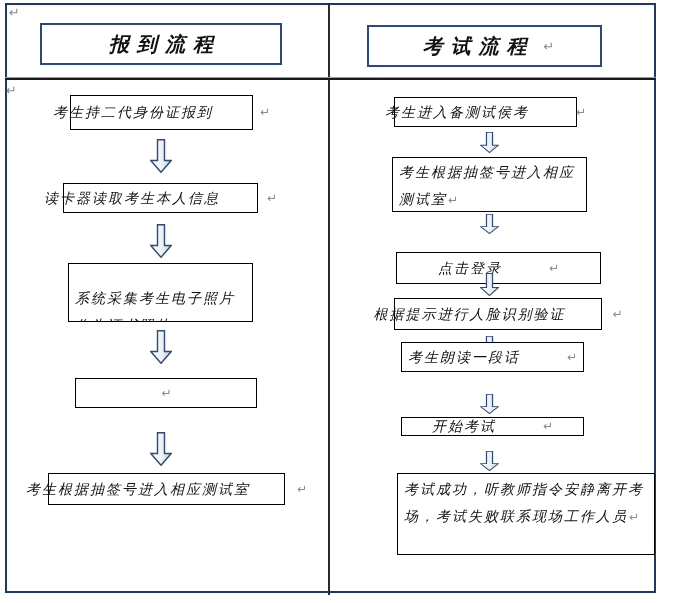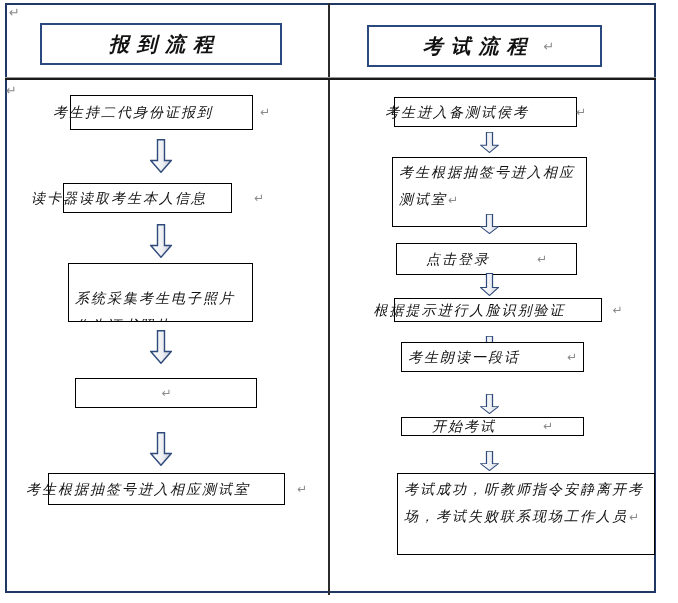--- a/index.html
+++ b/index.html
@@ -108,21 +108,21 @@
 
   <div class="box step center" style="left:70px;top:95px;width:183px;height:35px">
     <span>考生持二代身份证报到</span>
       <span class="cr">↵</span>
   </div>
 
   <svg class="arrow" style="left:150px;top:139px" width="22" height="34" viewBox="0 0 22 34" preserveAspectRatio="none">
     <path d="M7.5 0.7 H14.5 V21.5 H21.2 L11 33.3 L0.8 21.5 H7.5 Z"></path>
   </svg>
 
-  <div class="box step center" style="left:63px;top:183px;width:169px;height:30px">
+  <div class="box step center" style="left:63px;top:183px;width:195px;height:30px">
     <span>读卡器读取考生本人信息</span>
       <span class="cr">↵</span>
   </div>
 
   <svg class="arrow" style="left:150px;top:224px" width="22" height="34" viewBox="0 0 22 34" preserveAspectRatio="none">
     <path d="M7.5 0.7 H14.5 V21.5 H21.2 L11 33.3 L0.8 21.5 H7.5 Z"></path>
   </svg>
 
   <div class="box step ml" style="left:68px;top:263px;width:185px;height:59px;padding-top:21px">
     <span>系统采集考生电子照片作为证书照片</span><span class="cr">↵</span>
@@ -152,38 +152,38 @@
 
   <div class="box step center" style="left:394px;top:97px;width:183px;height:30px">
     <span>考生进入备测试侯考</span>
       <span class="cr">↵</span>
   </div>
 
   <svg class="arrow" style="left:480px;top:132px" width="19" height="21" viewBox="0 0 22 34" preserveAspectRatio="none">
     <path d="M7.5 0.7 H14.5 V21.5 H21.2 L11 33.3 L0.8 21.5 H7.5 Z"></path>
   </svg>
 
-  <div class="box step ml" style="left:392px;top:157px;width:195px;height:70px;padding-top:1px">
+  <div class="box step ml" style="left:392px;top:157px;width:195px;height:55px;padding-top:1px">
     <span>考生根据抽签号进入相应测试室</span><span class="cr">↵</span>
   </div>
 
   <svg class="arrow" style="left:480px;top:214px" width="19" height="20" viewBox="0 0 22 34" preserveAspectRatio="none">
     <path d="M7.5 0.7 H14.5 V21.5 H21.2 L11 33.3 L0.8 21.5 H7.5 Z"></path>
   </svg>
 
-  <div class="box step center" style="left:396px;top:243px;width:181px;height:32px">
+  <div class="box step center" style="left:396px;top:252px;width:205px;height:32px">
     <span>点击登录</span>
       <span class="cr">↵</span>
   </div>
 
   <svg class="arrow" style="left:480px;top:273px" width="19" height="23" viewBox="0 0 22 34" preserveAspectRatio="none">
     <path d="M7.5 0.7 H14.5 V21.5 H21.2 L11 33.3 L0.8 21.5 H7.5 Z"></path>
   </svg>
 
-  <div class="box step center" style="left:394px;top:298px;width:208px;height:24px">
+  <div class="box step center" style="left:394px;top:298px;width:208px;height:32px">
     <span>根据提示进行人脸识别验证</span>
       <span class="cr">↵</span>
   </div>
 
   <svg class="arrow" style="left:480px;top:336px" width="19" height="21" viewBox="0 0 22 34" preserveAspectRatio="none">
     <path d="M7.5 0.7 H14.5 V21.5 H21.2 L11 33.3 L0.8 21.5 H7.5 Z"></path>
   </svg>
 
   <div class="box step center" style="left:401px;top:342px;width:183px;height:30px">
     <span>考生朗读一段话</span>

